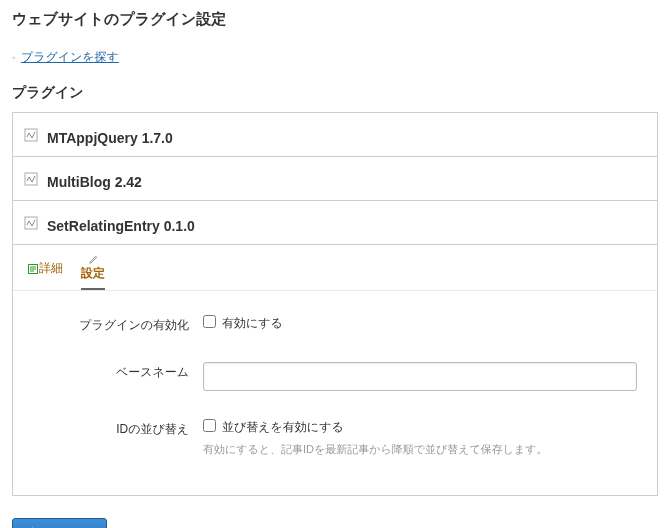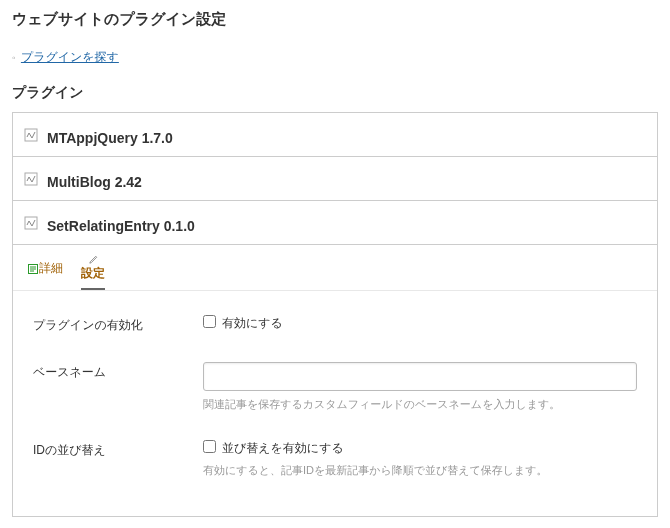--- a/index.html
+++ b/index.html
@@ -99,20 +99,21 @@
     .form-area {
       padding: 24px 20px 10px 20px;
     }
     .form-row {
       display: flex;
       align-items: flex-start;
       margin-bottom: 28px;
     }
     .form-label {
       width: 170px;
+      text-align: right;
       padding-right: 14px;
       padding-top: 2px;
       font-size: 12px;
       color: #333;
     }
     .form-control {
       flex: 1;
       min-width: 0;
     }
     .checkbox-line {
@@ -232,21 +233,20 @@
             <input type="checkbox" style="">
             <span>有効にする</span>
           </label>
         </div>
       </div>
 
       <div class="form-row">
         <div class="form-label">ベースネーム</div>
         <div class="form-control">
           <input type="text" class="text-input" value="" style="">
-          <div class="help-text">関連記事を保存するカスタムフィールドのベースネームを入力します。</div>
         </div>
       </div>
 
       <div class="form-row">
         <div class="form-label">IDの並び替え</div>
         <div class="form-control">
           <label class="checkbox-line">
             <input type="checkbox" style="">
             <span>並び替えを有効にする</span>
           </label>

